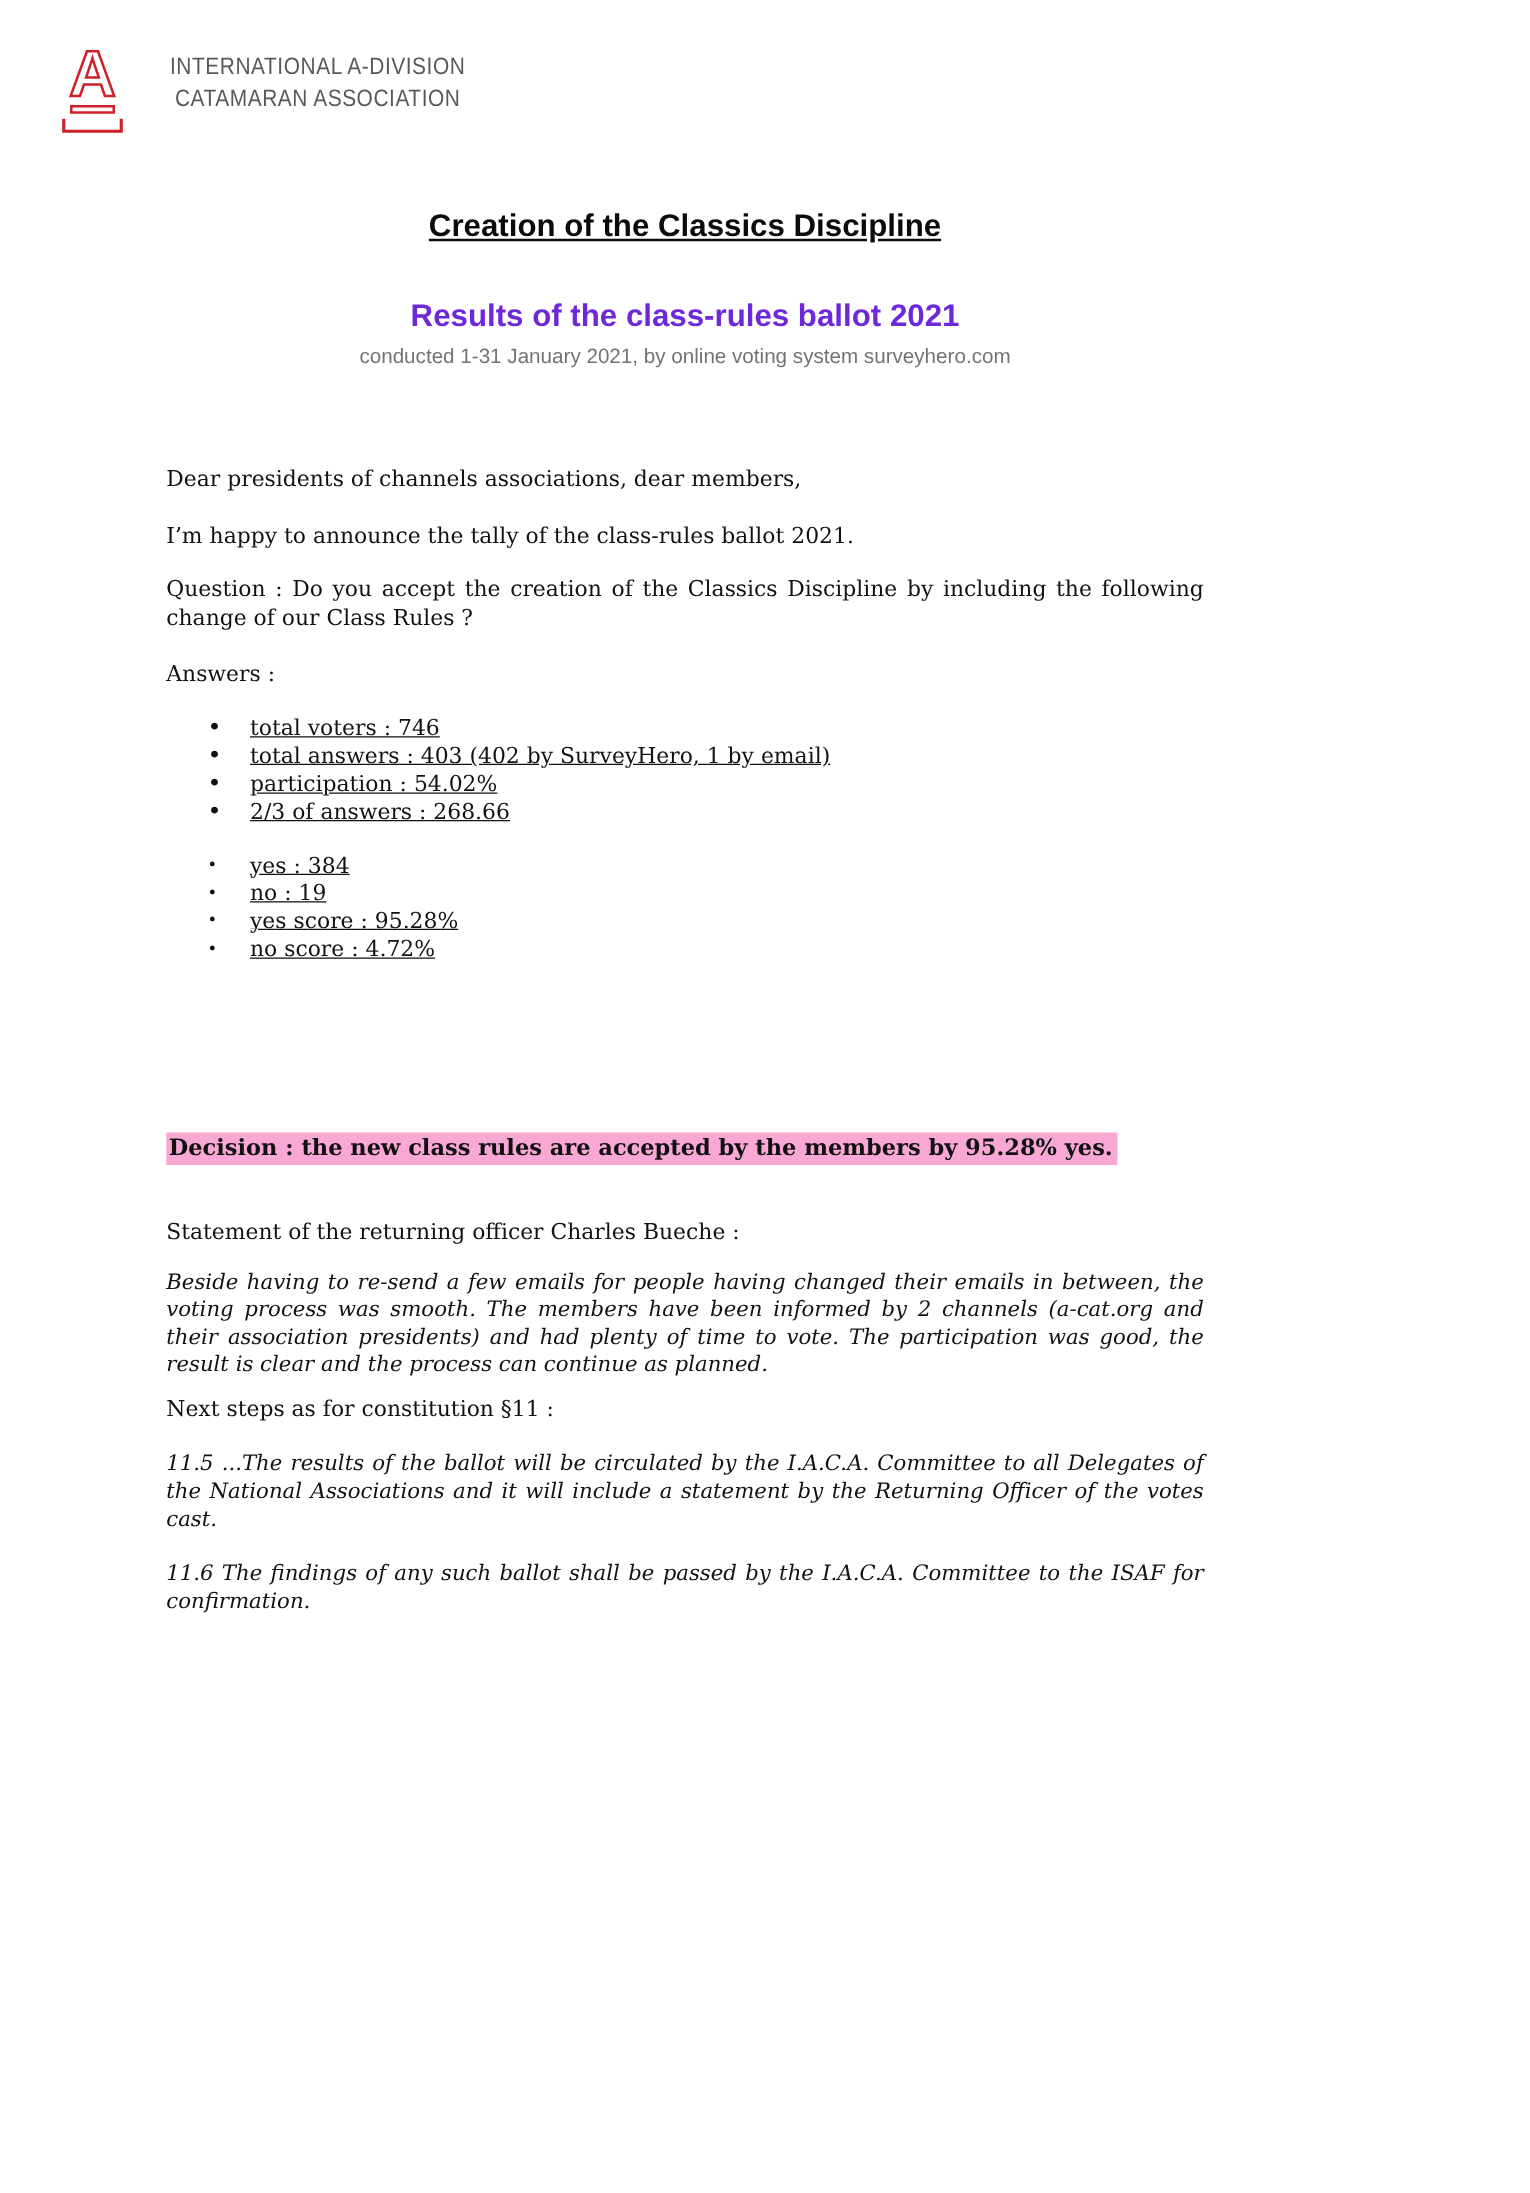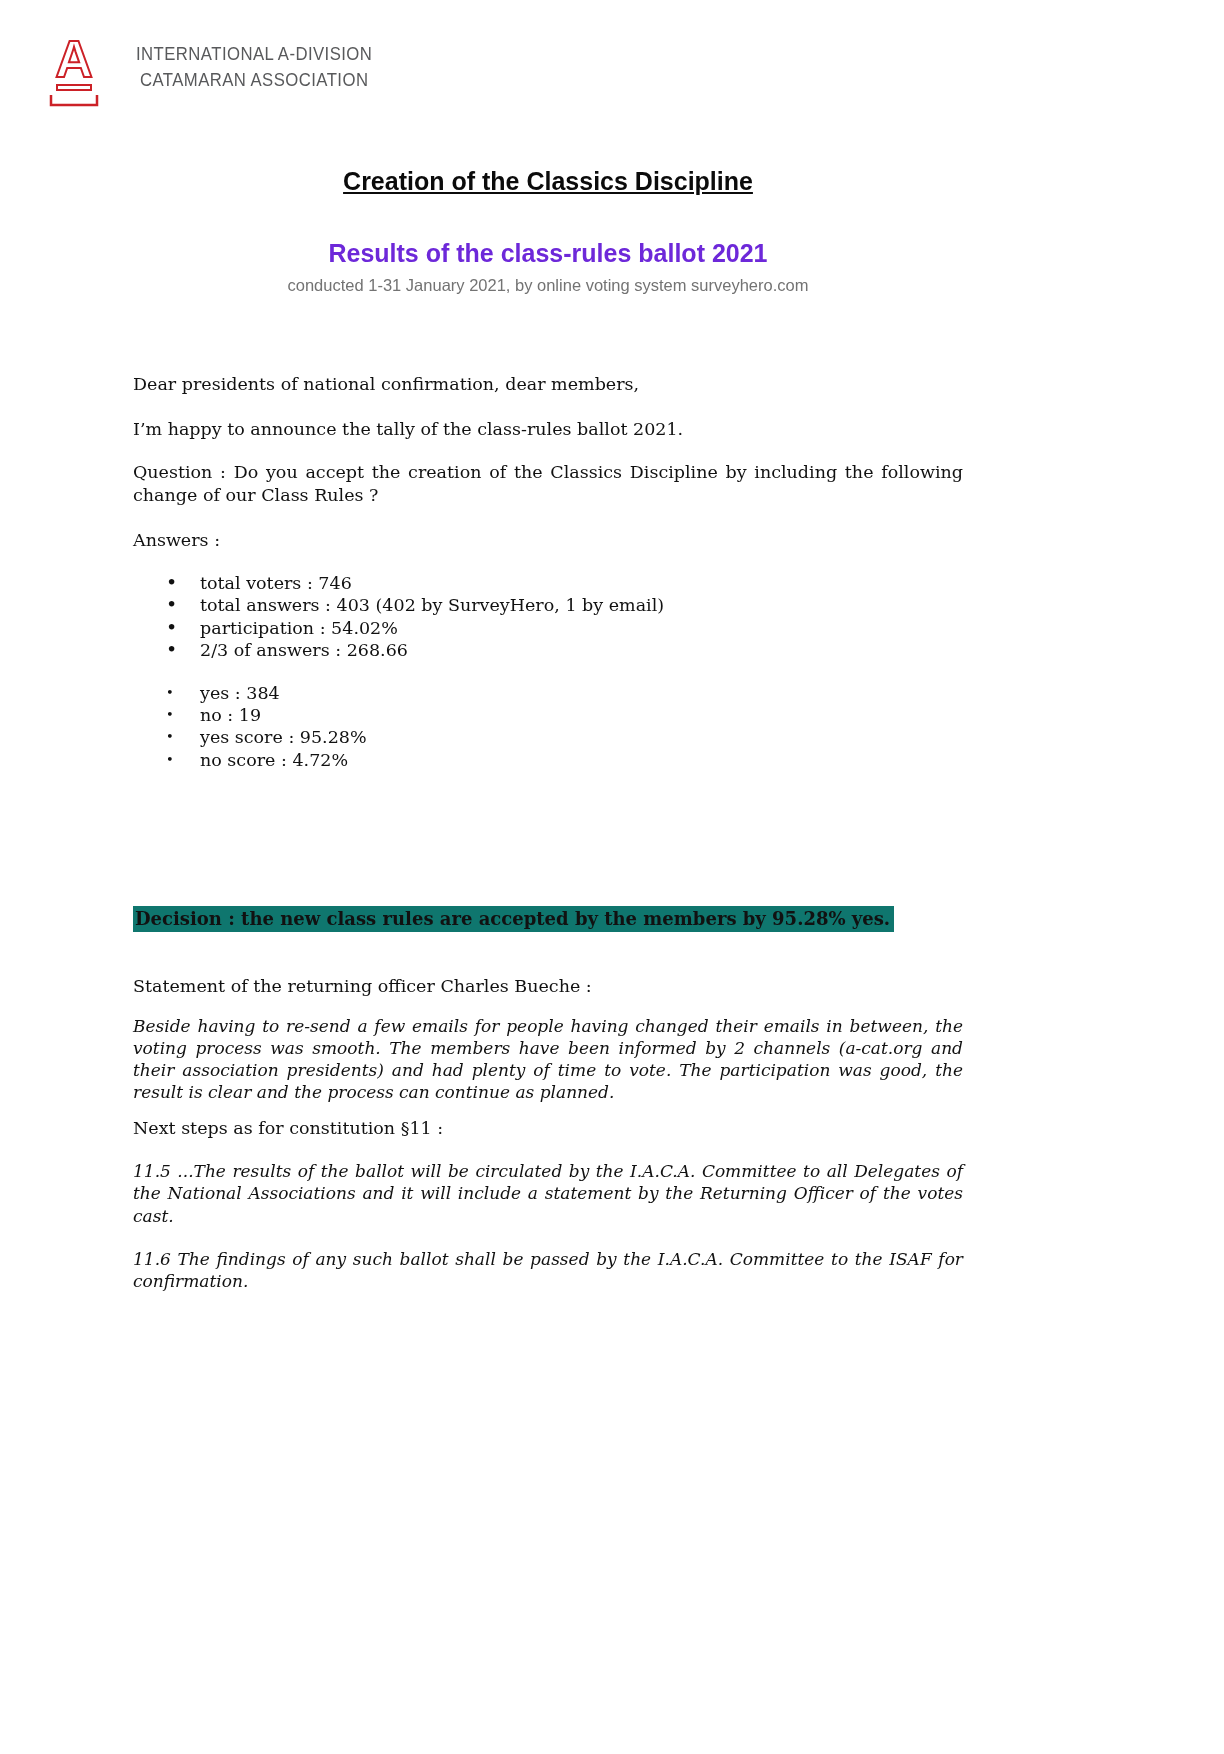--- a/index.html
+++ b/index.html
@@ -42,37 +42,37 @@
     font-family:"Liberation Sans",sans-serif;
     font-size:16.5px;color:#737373;
     text-align:center;line-height:1.25;
   }
   
   .para{font-size:17.5px;line-height:1.28;margin:0;}
   .salutation{margin-top:77px;}
   .announce{margin-top:23px;}
   .question{margin-top:21px;text-align:justify;}
   .answers-label{margin-top:23px;}
-  ul.answers{list-style:none;margin:20px 0 0 0;padding:0;}
+  ul.answers{list-style:none;margin:20px 0 0 0;padding:0;text-decoration:underline;}
   ul.answers li{
     position:relative;
     padding-left:67px;
     font-size:17.5px;line-height:1.285;
   }
   ul.answers li::before{
     content:"\2022";
     position:absolute;left:33px;top:0;
   }
   ul.answers.primary li::before{font-size:19px;line-height:1.15;}
   ul.answers.secondary li::before{font-size:13px;line-height:1.7;}
   .decision-line{margin-top:136px;font-size:17.5px;line-height:1.3;}
   .decision-highlight{
     font-weight:bold;
     font-size:18px;
-    background:#0f766e;
+    background:#f9a8d4;
     padding:2px 4px 3px 2px;
   }
   .statement-label{margin-top:44px;}
   .statement-text{
     margin-top:17px;
     font-style:italic;text-align:justify;
     font-size:17px;line-height:1.3;
   }
   .next-steps{margin-top:14px;}
   .clause{
@@ -101,21 +101,21 @@
       <div>CATAMARAN ASSOCIATION</div>
     </div>
   </div>
 
   <div class="content">
 
     <h1 class="title-main">Creation of the Classics Discipline</h1>
     <h2 class="title-sub">Results of the class-rules ballot 2021</h2>
     <p class="title-conducted">conducted 1-31 January 2021, by online voting system surveyhero.com</p>
 
-    <p class="para salutation">Dear presidents of national confirmation, dear members,</p>
+    <p class="para salutation">Dear presidents of channels associations, dear members,</p>
     <p class="para announce">I’m happy to announce the tally of the class-rules ballot 2021.</p>
     <p class="para question">Question : Do you accept the creation of the Classics Discipline by including the following change of our Class Rules ?</p>
     <p class="para answers-label">Answers :</p>
 
     <ul class="answers primary">
       <li>total voters : 746</li>
       <li>total answers : 403 (402 by SurveyHero, 1 by email)</li>
       <li>participation : 54.02%</li>
       <li>2/3 of answers : 268.66</li>
     </ul>

